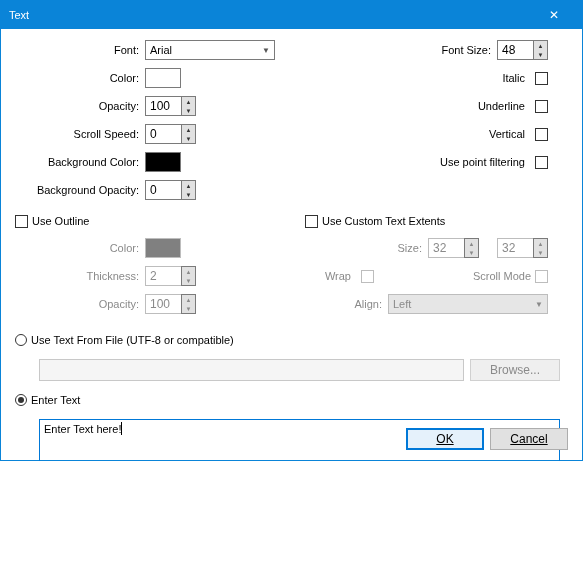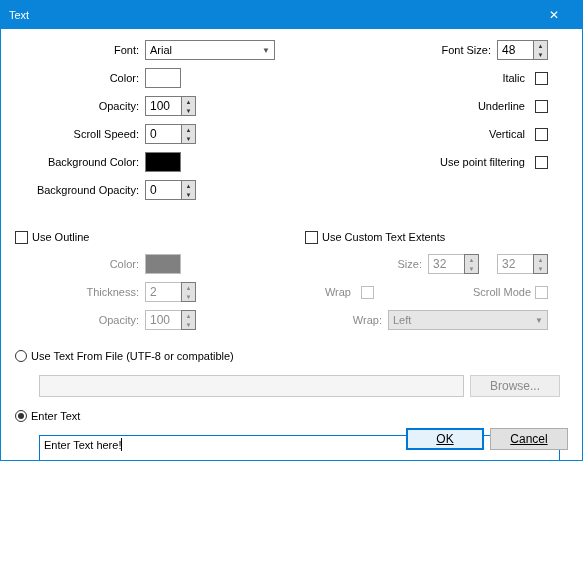--- a/index.html
+++ b/index.html
@@ -28,21 +28,21 @@
 .disabled .spin input, .disabled .swatch, .disabled input[type=text], .disabled .select { background: #fff; border-color: #bdbdbd; }
 .btn { height: 22px; border: 1px solid #adadad; background: #e1e1e1; display: inline-flex; align-items: center; justify-content: center; min-width: 78px; font-size: 12px; }
 .btn.primary { border: 2px solid #0078d7; background: #e5f1fb; }
 .btn.dis { color: #8a8a8a; border: 1px solid #d0d0d0; background: #efefef; }
 .textarea { border: 1px solid #0078d7; height: 92px; padding: 2px 4px; font-size: 12px; overflow: hidden; }
 .cursor::after { content: ""; display: inline-block; width: 1px; height: 13px; background: #000; vertical-align: text-bottom; margin-left: 0; }
 .topgrid { display: flex; }
 .lcol { width: 290px; }
 .rcol { flex: 1; }
 .rcol .row { justify-content: flex-end; padding-right: 20px; }
-.section-row { display: flex; margin-top: 20px; align-items: center; }
+.section-row { display: flex; margin-top: 4px; align-items: center; }
 .section-row .half { flex: 1; }
 .half .hdr { display: flex; align-items: center; height: 20px; }
 .extrow { display: flex; align-items: center; justify-content: flex-end; padding-right: 20px; margin-bottom: 6px; height: 22px; }
 .extrow .lab { width: 52px; text-align: right; padding-right: 6px; }
 .filebox { height: 22px; border: 1px solid #c8c8c8; background: #f5f5f5; flex: 1; }
 .footer { position: absolute; bottom: 10px; right: 14px; display: flex; gap: 6px; text-decoration: underline; }
 </style>
 </head>
 <body>
 
@@ -191,21 +191,21 @@
             </div>
           </div>
           <div class="extrow">
             <span class="lab">Wrap</span>
             <span class="chk" style="border-color:#bdbdbd"></span>
             <span style="flex:1"></span>
             <span>Scroll Mode</span>
             <span class="chk" style="border-color:#bdbdbd"></span>
           </div>
           <div class="extrow">
-            <span class="lab">Wrap:</span>
+            <span class="lab">Align:</span>
             <div class="select" style="width:160px;background:#e6e6e6;border-color:#bdbdbd">
               <span>Left</span>
               <span class="arrow">▼</span>
             </div>
           </div>
         </div>
       </div>
     </div>
 
     <div style="margin-top:10px">

